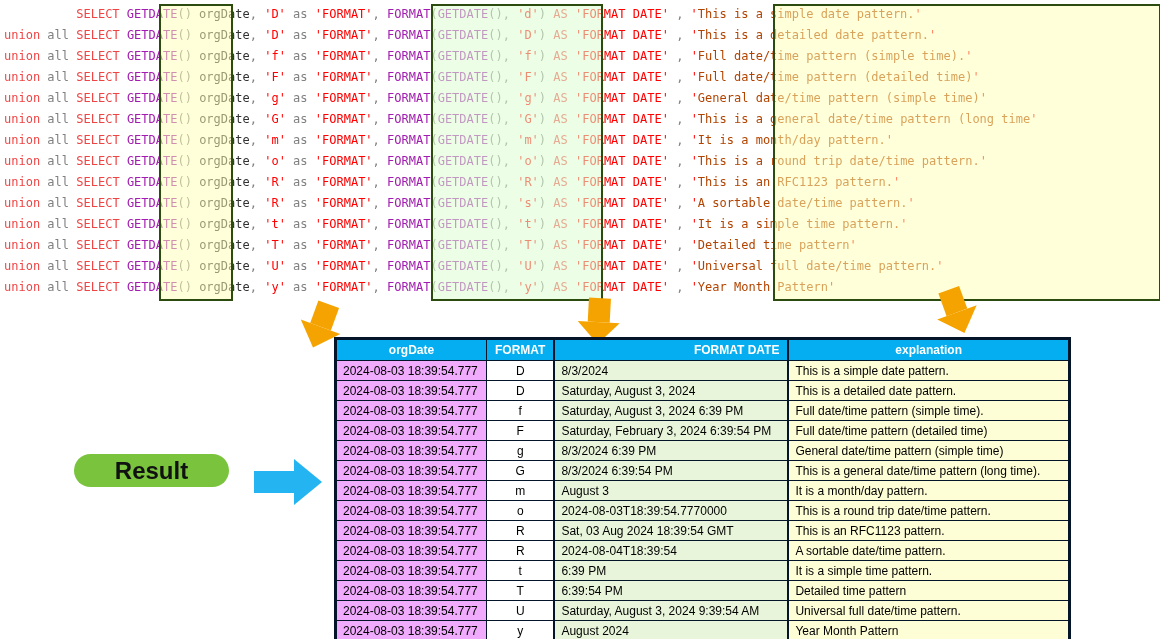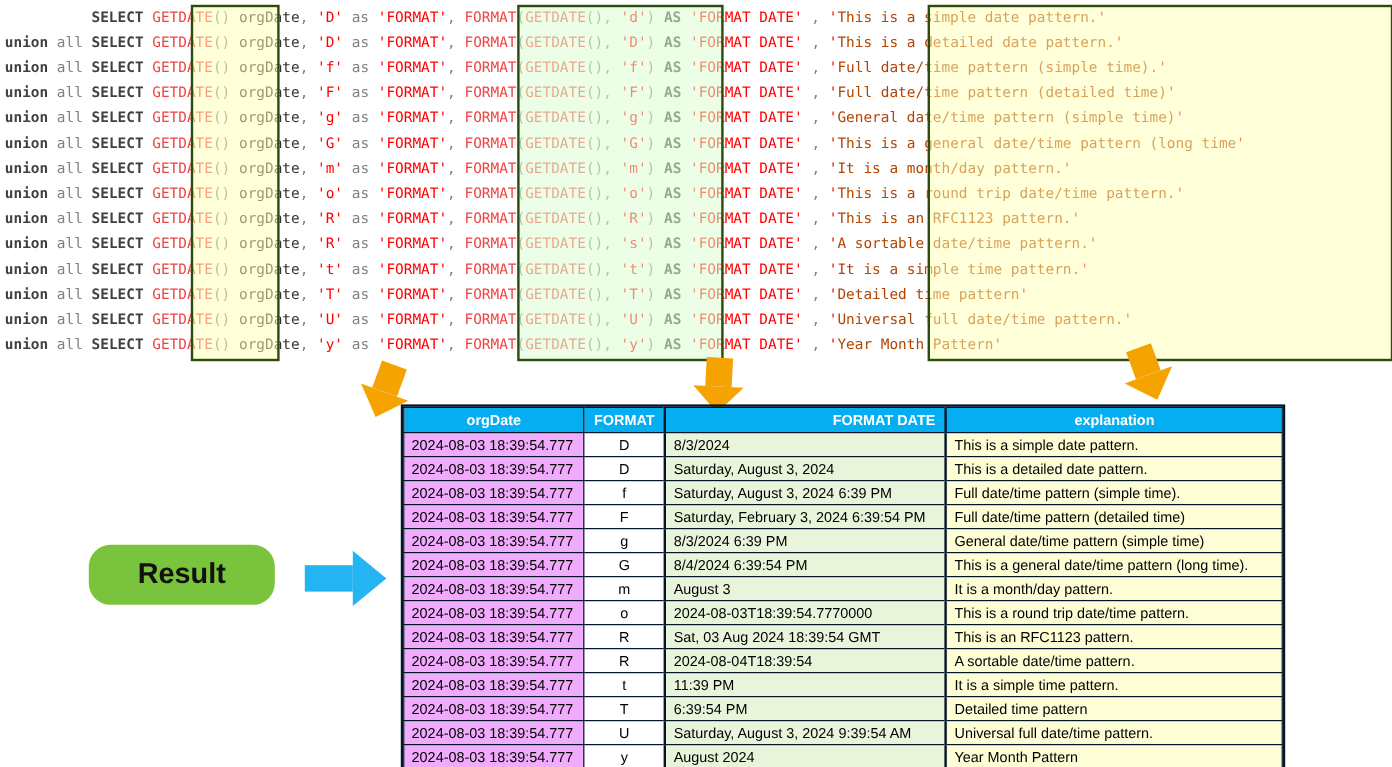--- a/index.html
+++ b/index.html
@@ -15,42 +15,42 @@
   .code-area {
     position: relative;
     width: 1160px;
     height: 310px;
   }
   .code-line {
     white-space: pre;
     line-height: 21px;
     height: 21px;
   }
-  .tk-blue    { color: #404040; font-weight: bold; }  
+  .tk-blue    { color: #ef4444; }  
   .tk-gray    { color: #808080; }  
-  .tk-func    { color: #ef4444; }  
+  .tk-func    { color: #a21caf; }  
   .tk-orgdate { color: #333; }
   .tk-red     { color: #ff0000; }  
   .tk-brown   { color: #b24400; }  
 
   
   .hlbox {
     position: absolute;
     border: 2px solid #2b4b0f;
     pointer-events: none;
   }
   .hlbox.left   { left: 155px; top: 0px;  width: 74px;  height: 297px; background: rgba(255,255,180,0.5); }
   .hlbox.center { left: 427px; top: 0px;  width: 172px; height: 297px; background: rgba(220,255,210,0.55); }
   .hlbox.right  { left: 769px; top: 0px;  width: 388px; height: 297px; background: rgba(255,255,180,0.5); }
 
   
   .result-badge {
     position: absolute;
     left: 70px; top: 450px;
-    width: 155px; height: 50px;
+    width: 155px; height: 33px;
     background: #79c33d;
     border-radius: 18px;
     color: #111;
     font: 700 24px Arial, sans-serif;
     display: flex; align-items: center; justify-content: center;
   }
   .arrow-right-cyan {
     position: absolute;
     left: 250px; top: 455px;
     width: 0; height: 0;
@@ -203,21 +203,21 @@
           </tr>
           <tr>
             <td class="c-org">2024-08-03 18:39:54.777</td>
             <td class="c-fmt">g</td>
             <td class="c-date">8/3/2024 6:39 PM</td>
             <td class="c-exp">General date/time pattern (simple time)</td>
           </tr>
           <tr>
             <td class="c-org">2024-08-03 18:39:54.777</td>
             <td class="c-fmt">G</td>
-            <td class="c-date">8/4/2024 6:39:54 PM</td>
+            <td class="c-date">8/3/2024 6:39:54 PM</td>
             <td class="c-exp">This is a general date/time pattern (long time).</td>
           </tr>
           <tr>
             <td class="c-org">2024-08-03 18:39:54.777</td>
             <td class="c-fmt">m</td>
             <td class="c-date">August 3</td>
             <td class="c-exp">It is a month/day pattern.</td>
           </tr>
           <tr>
             <td class="c-org">2024-08-03 18:39:54.777</td>
@@ -233,21 +233,21 @@
           </tr>
           <tr>
             <td class="c-org">2024-08-03 18:39:54.777</td>
             <td class="c-fmt">R</td>
             <td class="c-date">2024-08-04T18:39:54</td>
             <td class="c-exp">A sortable date/time pattern.</td>
           </tr>
           <tr>
             <td class="c-org">2024-08-03 18:39:54.777</td>
             <td class="c-fmt">t</td>
-            <td class="c-date">11:39 PM</td>
+            <td class="c-date">6:39 PM</td>
             <td class="c-exp">It is a simple time pattern.</td>
           </tr>
           <tr>
             <td class="c-org">2024-08-03 18:39:54.777</td>
             <td class="c-fmt">T</td>
             <td class="c-date">6:39:54 PM</td>
             <td class="c-exp">Detailed time pattern</td>
           </tr>
           <tr>
             <td class="c-org">2024-08-03 18:39:54.777</td>

